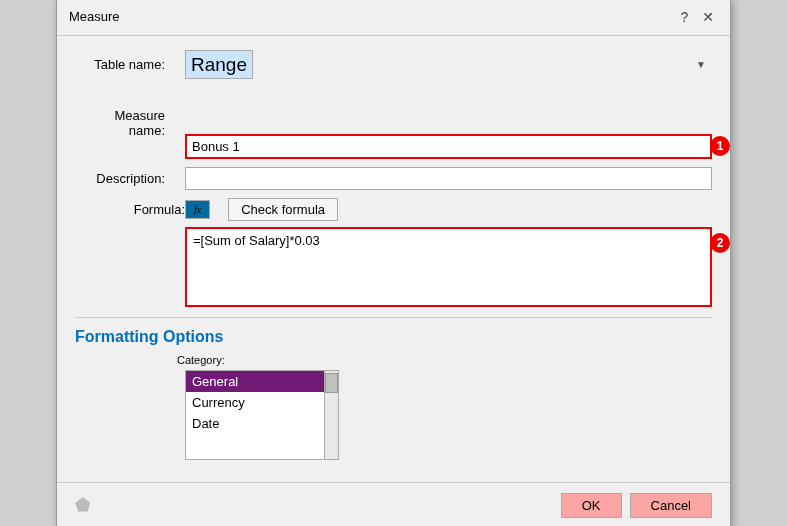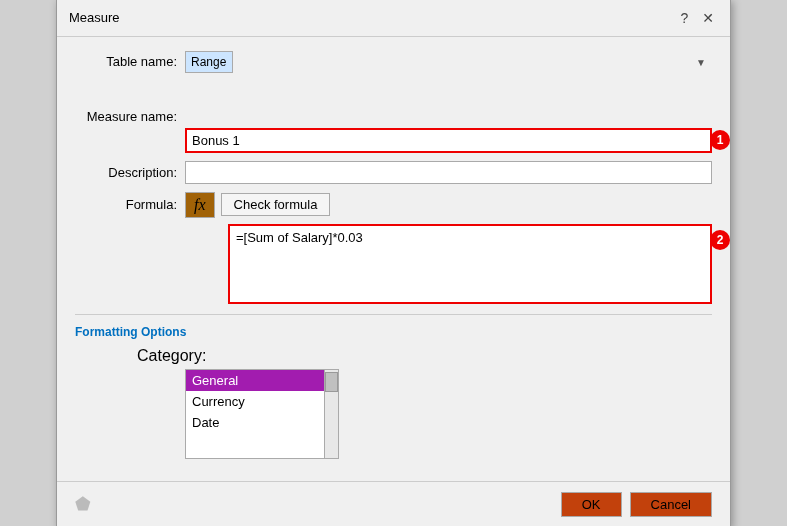--- a/index.html
+++ b/index.html
@@ -50,21 +50,21 @@
       padding: 14px 18px 10px 18px;
     }
     .form-row {
       display: flex;
       align-items: center;
       margin-bottom: 8px;
     }
     .form-label {
       width: 110px;
       text-align: right;
-      padding-right: 8px;
+      padding-right: 20px;
       color: #000;
       flex-shrink: 0;
     }
     .form-input {
       flex: 1;
       border: 1px solid #aaa;
       padding: 3px 5px;
       font-size: 13px;
       font-family: inherit;
       background: #fff;
@@ -74,46 +74,45 @@
       background: #fff;
     }
     .formula-row {
       display: flex;
       align-items: center;
       margin-bottom: 6px;
     }
     .formula-label {
       width: 110px;
       text-align: right;
-      padding-right: 8px;
       flex-shrink: 0;
     }
     .fx-btn {
       border: 1px solid #aaa;
-      background: #a16207;
+      background: #0369a1;
       padding: 3px 8px;
       font-style: italic;
       font-family: 'Times New Roman', serif;
-      font-size: 16px;
+      font-size: 10px;
       cursor: pointer;
       margin-right: 6px;
     }
     .check-formula-btn {
       border: 1px solid #aaa;
       background: #f5f5f5;
       padding: 3px 12px;
       font-size: 13px;
       cursor: pointer;
       font-family: inherit;
+      margin-left: 12px;
     }
     .formula-area-row {
       display: flex;
       margin-bottom: 10px;
       position: relative;
-      gap: 43px;
     }
     .formula-spacer {
       width: 110px;
       flex-shrink: 0;
     }
     .formula-textarea-wrapper {
       flex: 1;
       position: relative;
     }
     .formula-textarea {
@@ -167,28 +166,28 @@
     .measure-name-wrapper .form-input {
       flex: 1;
     }
     .separator {
       border: none;
       border-top: 1px solid #ccc;
       margin: 8px 0 10px 0;
     }
     .section-title {
       color: #0070c0;
-      font-size: 12px;
+      font-size: 16px;
       font-weight: bold;
       margin-bottom: 8px;
     }
     .category-label {
-      margin-left: 62px;
+      margin-left: 102px;
       margin-bottom: 4px;
-      font-size: 16px;
+      font-size: 11px;
     }
     .category-list-wrapper {
       display: flex;
       margin-left: 110px;
       align-items: stretch;
     }
     .category-list {
       border: 1px solid #aaa;
       background: #fff;
       width: 140px;
@@ -196,21 +195,21 @@
       overflow-y: hidden;
       list-style: none;
       padding: 0;
     }
     .category-list li {
       padding: 3px 6px;
       cursor: default;
       font-size: 13px;
     }
     .category-list li.selected {
-      background: #a21caf;
+      background: #701a75;
       color: #fff;
     }
     .scrollbar {
       width: 14px;
       background: #e8e8e8;
       border: 1px solid #aaa;
       border-left: none;
       display: flex;
       flex-direction: column;
       align-items: center;
@@ -247,28 +246,28 @@
     }
     .footer-btns {
       display: flex;
       gap: 8px;
     }
     .ok-btn, .cancel-btn {
       padding: 4px 20px;
       font-size: 13px;
       font-family: inherit;
       border: 1px solid #aaa;
-      background: #c2410c;
+      background: #fca5a5;
       cursor: pointer;
     }
     .select-dropdown {
       flex: 1;
       border: 1px solid #aaa;
       padding: 3px 5px;
-      font-size: 12px;
+      font-size: 19px;
       font-family: inherit;
       background: #cce5ff;
       appearance: none;
       -webkit-appearance: none;
       cursor: pointer;
     }
     .select-wrapper {
       flex: 1;
       position: relative;
     }

